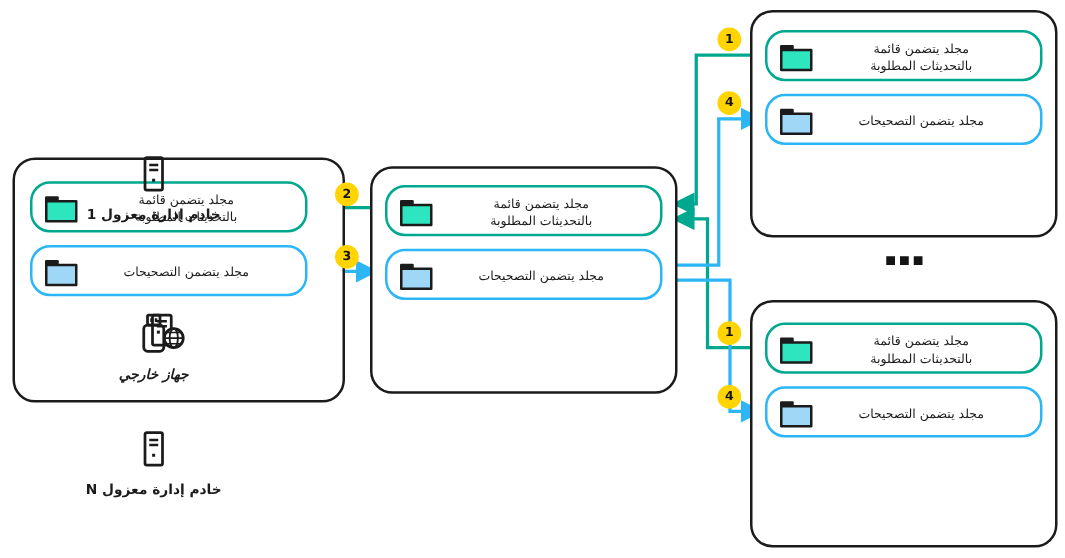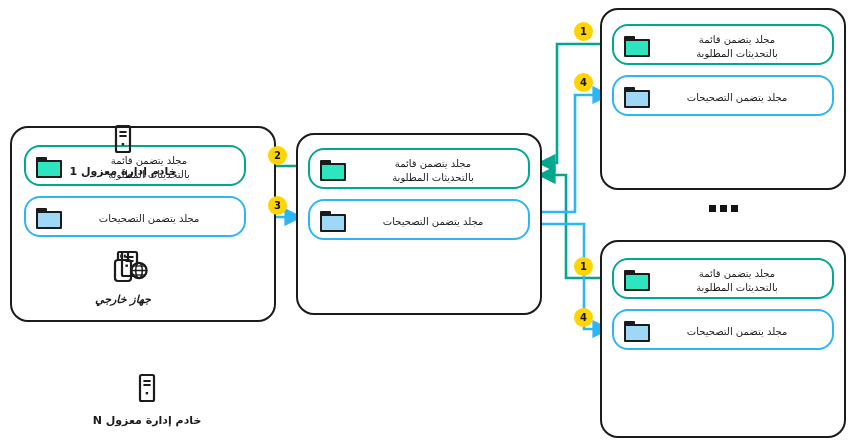--- a/index.html
+++ b/index.html
@@ -85,21 +85,21 @@
 
   
   .devblock{position:absolute;z-index:3;text-align:center;width:100%;}
   .devcap{
     font-size:11px;font-weight:bold;color:#1b1b1b;line-height:1.35;
     margin-top:5px;direction:rtl;
   }
   #dev-mgmt {left:0;  top:248px; width:266px;}
   #dev-ext  {left:0;  top:250px; width:246px;}
   #dev-iso1 {left:0;  top:124px; width:246px;}
-  #dev-isoN {left:0;  top:373px; width:246px;padding-left:24px;}
+  #dev-isoN {left:0;  top:344px; width:246px;}
   .devblock.inmgmt{left:10px;}
   .devblock.indev {left:296px;font-style:italic;}
   .devblock.iniso {left:600px;}
 
   .icon-wrap{display:inline-block;line-height:0;}
 
   
   .badge{
     position:absolute;
     width:19px;height:19px;border-radius:50%;

